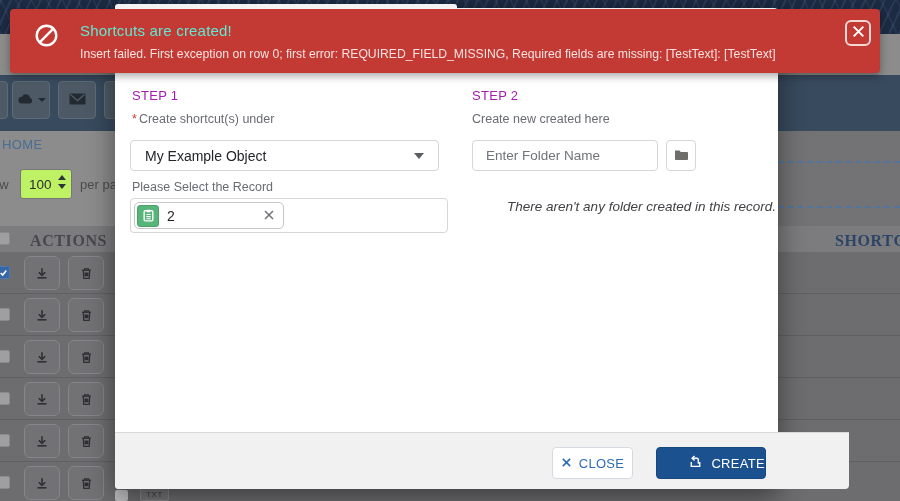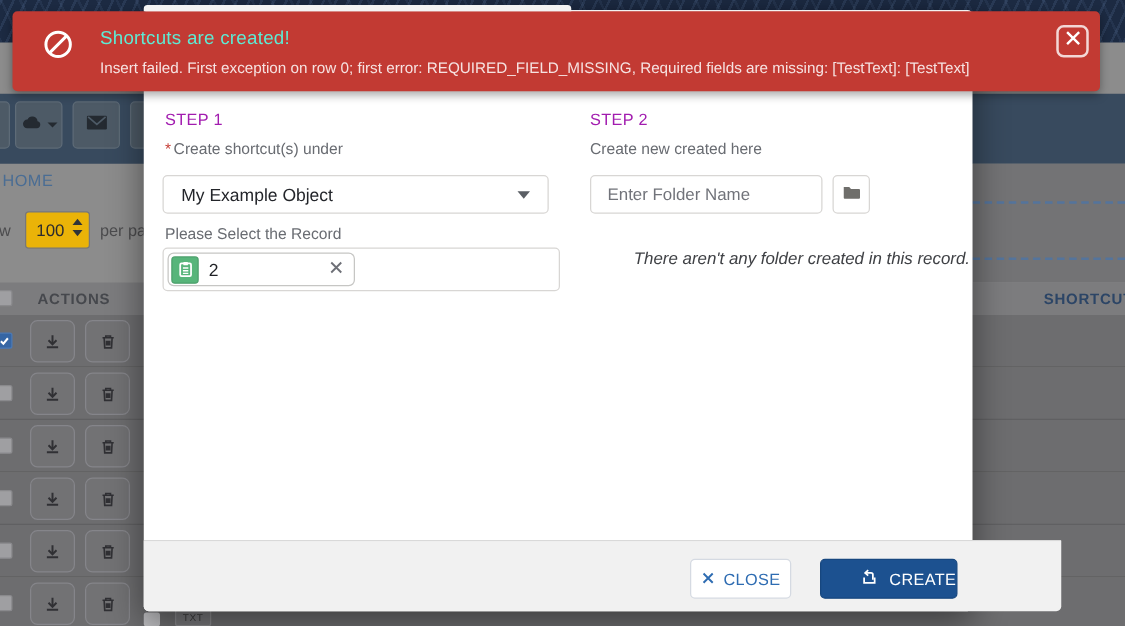--- a/index.html
+++ b/index.html
@@ -20,22 +20,22 @@
   .hdr-band { left:0; top:226px; width:900px; height:26px; background:#7c7c7e; }
   .rows-wrap { left:0; top:252px; width:900px; height:249px; }
   .t-row { position:absolute; left:0; width:900px; height:42px; background:#6d6d6f; border-bottom:1px solid #606062; }
   .row-btn { position:absolute; top:4px; width:36px; height:34px; background:#727274; border:1px solid #85858a; border-radius:6px;
     display:flex; align-items:center; justify-content:center; }
   .row-cb { position:absolute; left:-3px; top:14px; width:13px; height:13px; background:#9f9fa2; border:1px solid #8a8a8d; border-radius:2px;
     display:flex; align-items:center; justify-content:center; }
   .row-cb.checked { background:#3666a4; border-color:#4a79b6; }
   .bg-text { color:#4c4c4e; font-size:13px; }
   .home-link { color:#4a6d94; font-size:13px; letter-spacing:.4px; }
-  .col-hdr { font-size:12px; letter-spacing:.6px; color:#46484d; font-weight:bold; }
-  .spinner-box { left:20px; top:169px; width:52px; height:30px; background:#eab308; border:1px solid #77777a; border-radius:3px; }
+  .col-hdr { font-size:16px; letter-spacing:.6px; color:#46484d; font-weight:bold;font-family:Liberation Serif, serif; }
+  .spinner-box { left:20px; top:169px; width:52px; height:30px; background:#bef264; border:1px solid #77777a; border-radius:3px; }
   .spin-num { position:absolute; left:8px; top:7px; font-size:13.5px; color:#2b2b2e; }
   .spin-arrows { position:absolute; right:5px; top:5px; display:flex; flex-direction:column; gap:4px; }
   .tri-up { width:0; height:0; border-left:4px solid transparent; border-right:4px solid transparent; border-bottom:5px solid #2e3338; }
   .tri-dn { width:0; height:0; border-left:4px solid transparent; border-right:4px solid transparent; border-top:5px solid #2e3338; }
   .txt-badge { left:140px; top:487px; width:29px; height:14px; background:#77777a; border:1px solid #8a8a8d; border-radius:2px;
     font-size:8px; color:#3c3c3e; display:flex; align-items:center; justify-content:center; letter-spacing:.5px; }
   .white-chip { left:115px; top:490px; width:13px; height:11px; background:#c0c0c3; border-radius:2px; }
 
   
   .modal { position:absolute; left:115px; top:8px; width:663px; height:481px; background:#ffffff; border-radius:4px;

